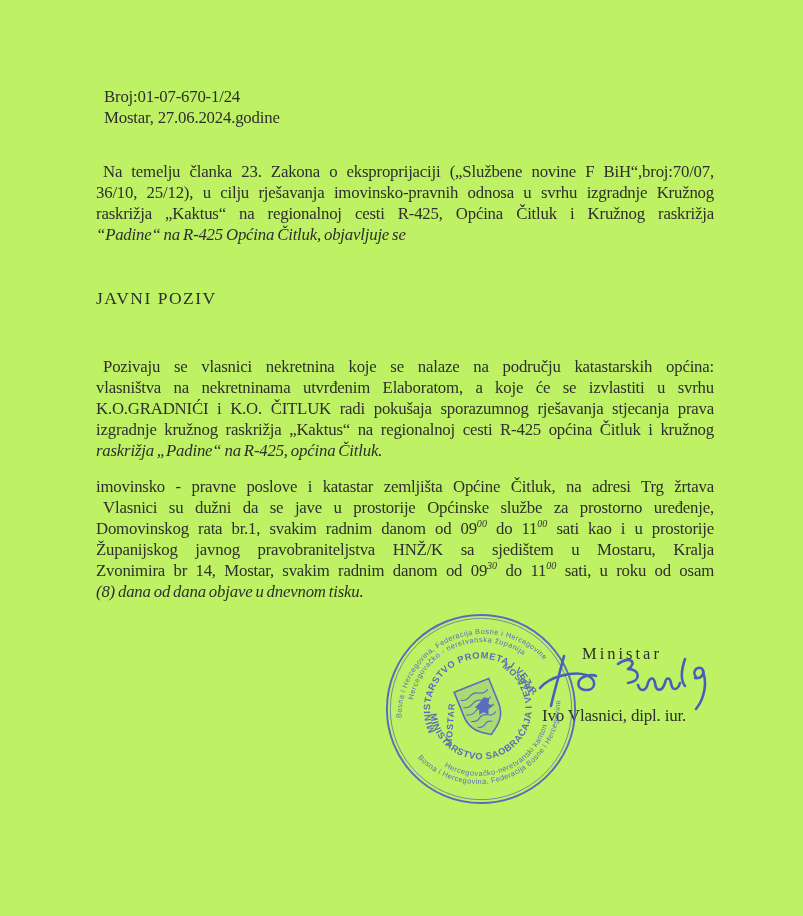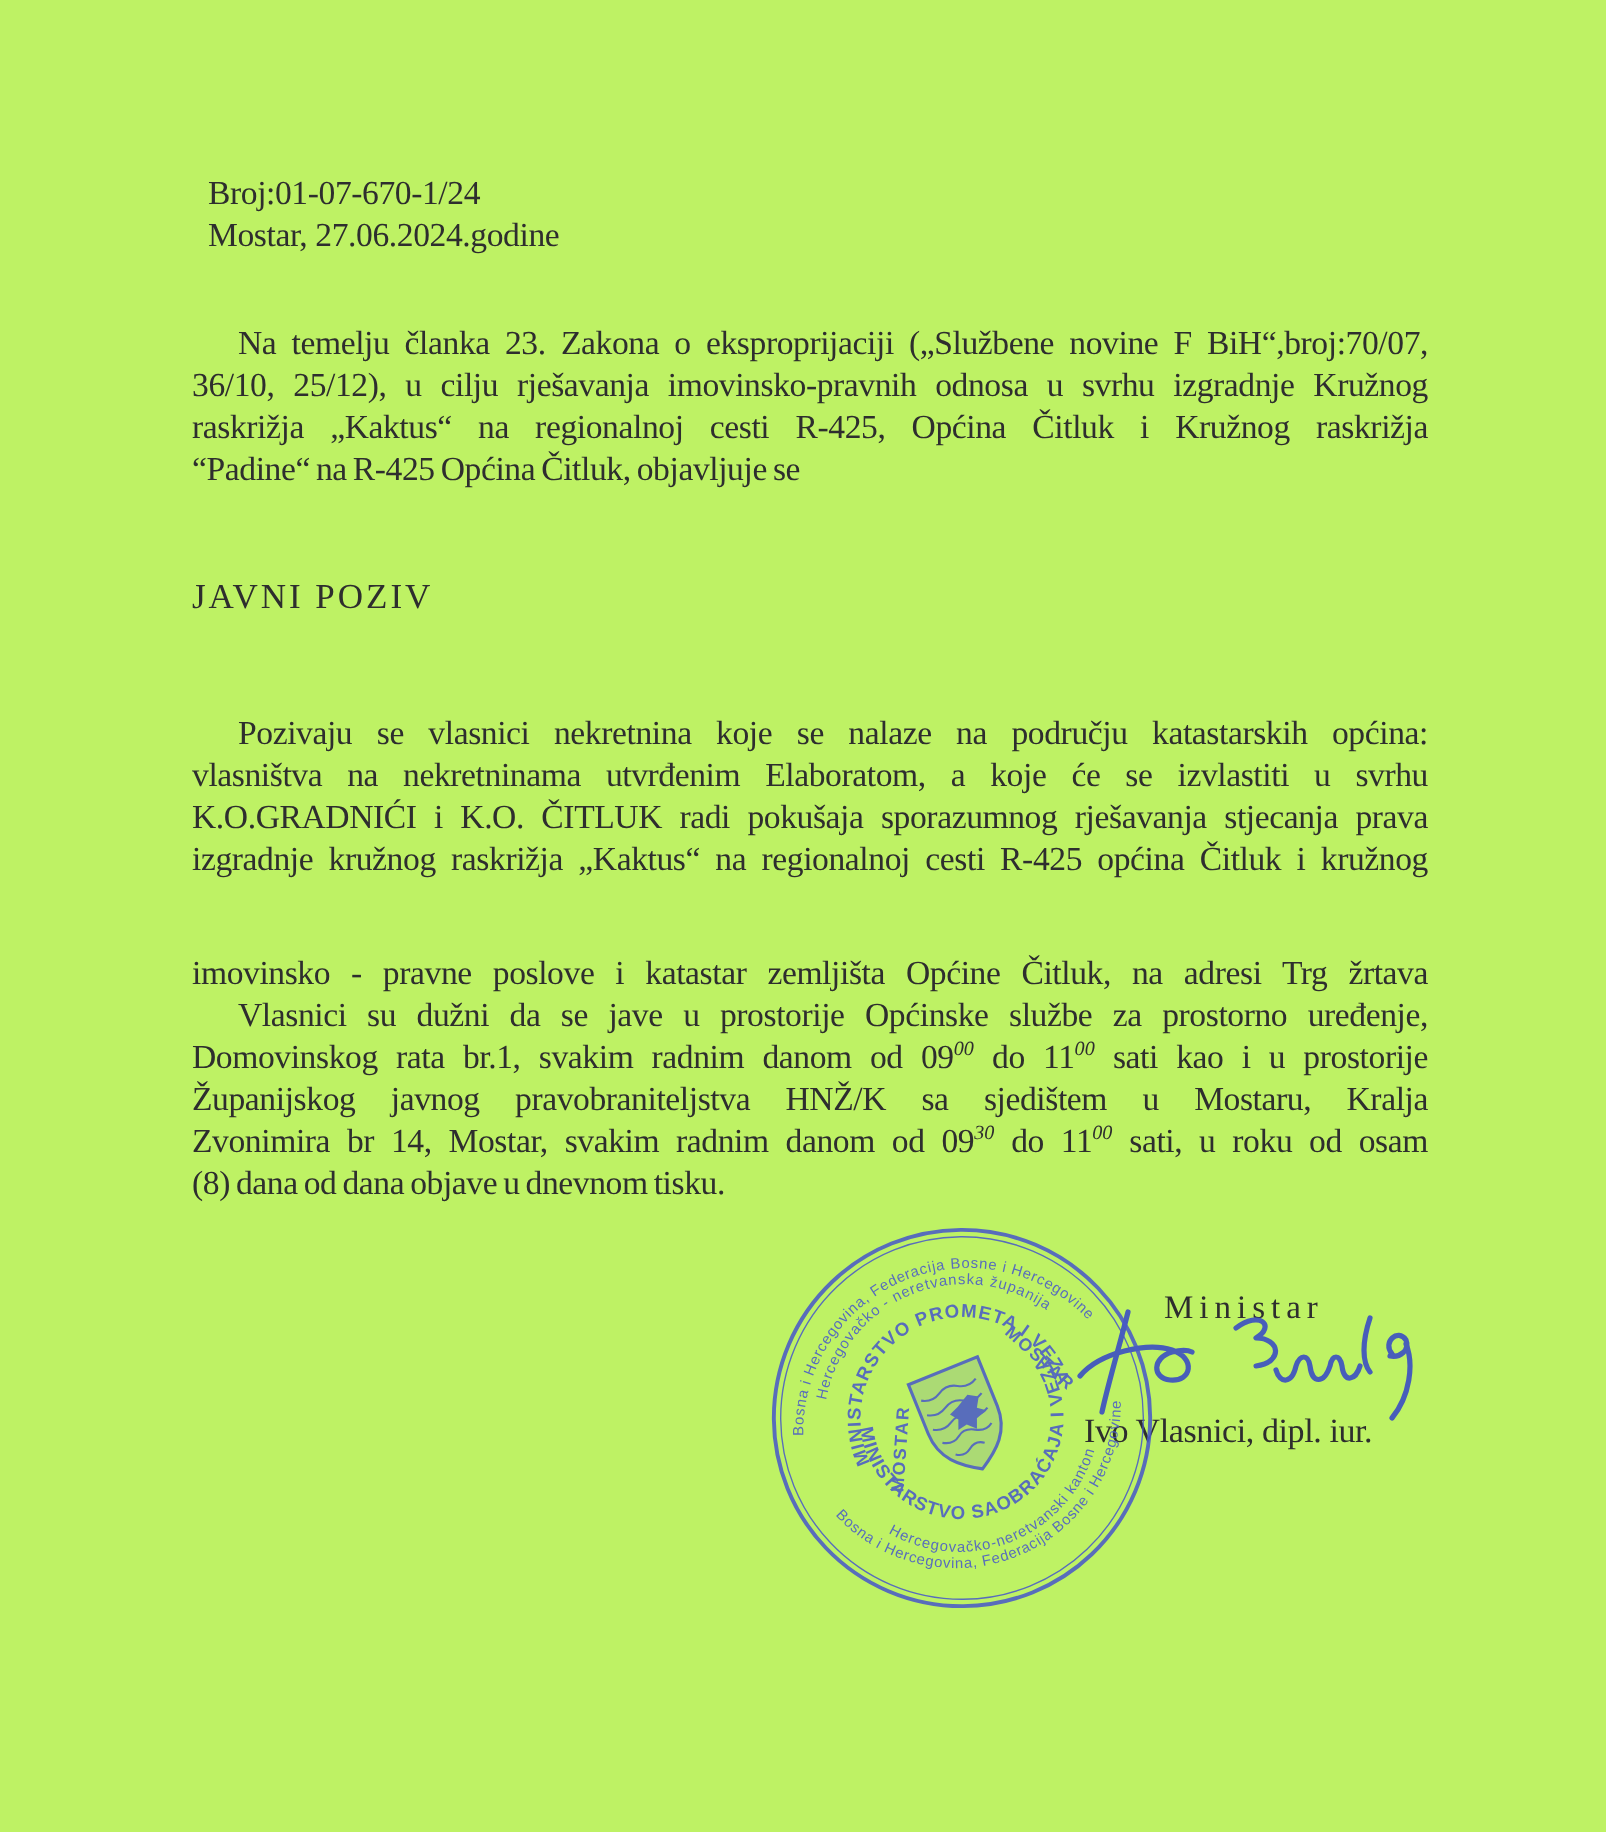--- a/index.html
+++ b/index.html
@@ -31,22 +31,22 @@
   }
   #para0 { top: 161px; }
   #para1 { top: 356px; }
   #para2 { top: 476px; }
   .line {
     height: 21px;
     text-align: justify;
     text-align-last: justify;
     white-space: nowrap;
   }
-  .line.last { text-align-last: left; }
-  .line.first { text-indent: 7px; margin-left: 16px; }
+  .line.last { text-align-last: left; font-style: italic; }
+  .line.first { text-indent: 7px; }
   .line sup {
     font-size: 0.6em;
     line-height: 0;
     letter-spacing: 0;
     vertical-align: super;
     font-style: italic;
   }
   .doc-title {
     position: absolute;
     left: 96px;
@@ -102,20 +102,21 @@
       <div class="line last"><span>“Padine“ na R-425 Općina Čitluk, objavljuje se</span></div>
     </div>
 
   <div class="doc-title">JAVNI POZIV</div>
 
   <div class="para" id="para1">
       <div class="line first"><span>Pozivaju se vlasnici nekretnina koje se nalaze na području katastarskih općina:</span></div>
       <div class="line"><span>vlasništva na nekretninama utvrđenim Elaboratom, a koje će se izvlastiti u svrhu</span></div>
       <div class="line"><span>K.O.GRADNIĆI i K.O. ČITLUK radi pokušaja sporazumnog rješavanja stjecanja prava</span></div>
       <div class="line"><span>izgradnje kružnog raskrižja „Kaktus“ na regionalnoj cesti R-425 općina Čitluk i kružnog</span></div>
+      <div class="line last"><span>raskrižja „Padine“ na R-425, općina Čitluk.</span></div>
     </div>
 
   <div class="para" id="para2">
       <div class="line"><span>imovinsko - pravne poslove i katastar zemljišta Općine Čitluk, na adresi Trg žrtava</span></div>
       <div class="line first"><span>Vlasnici su dužni da se jave u prostorije Općinske službe za prostorno uređenje,</span></div>
       <div class="line"><span>Domovinskog rata br.1, svakim radnim danom od 09</span><sup>00</sup><span> do 11</span><sup>00</sup><span> sati kao i u prostorije</span></div>
       <div class="line"><span>Županijskog javnog pravobraniteljstva HNŽ/K sa sjedištem u Mostaru, Kralja</span></div>
       <div class="line"><span>Zvonimira br 14, Mostar, svakim radnim danom od 09</span><sup>30</sup><span> do 11</span><sup>00</sup><span> sati, u roku od osam</span></div>
       <div class="line last"><span>(8) dana od dana objave u dnevnom tisku.</span></div>
     </div>

